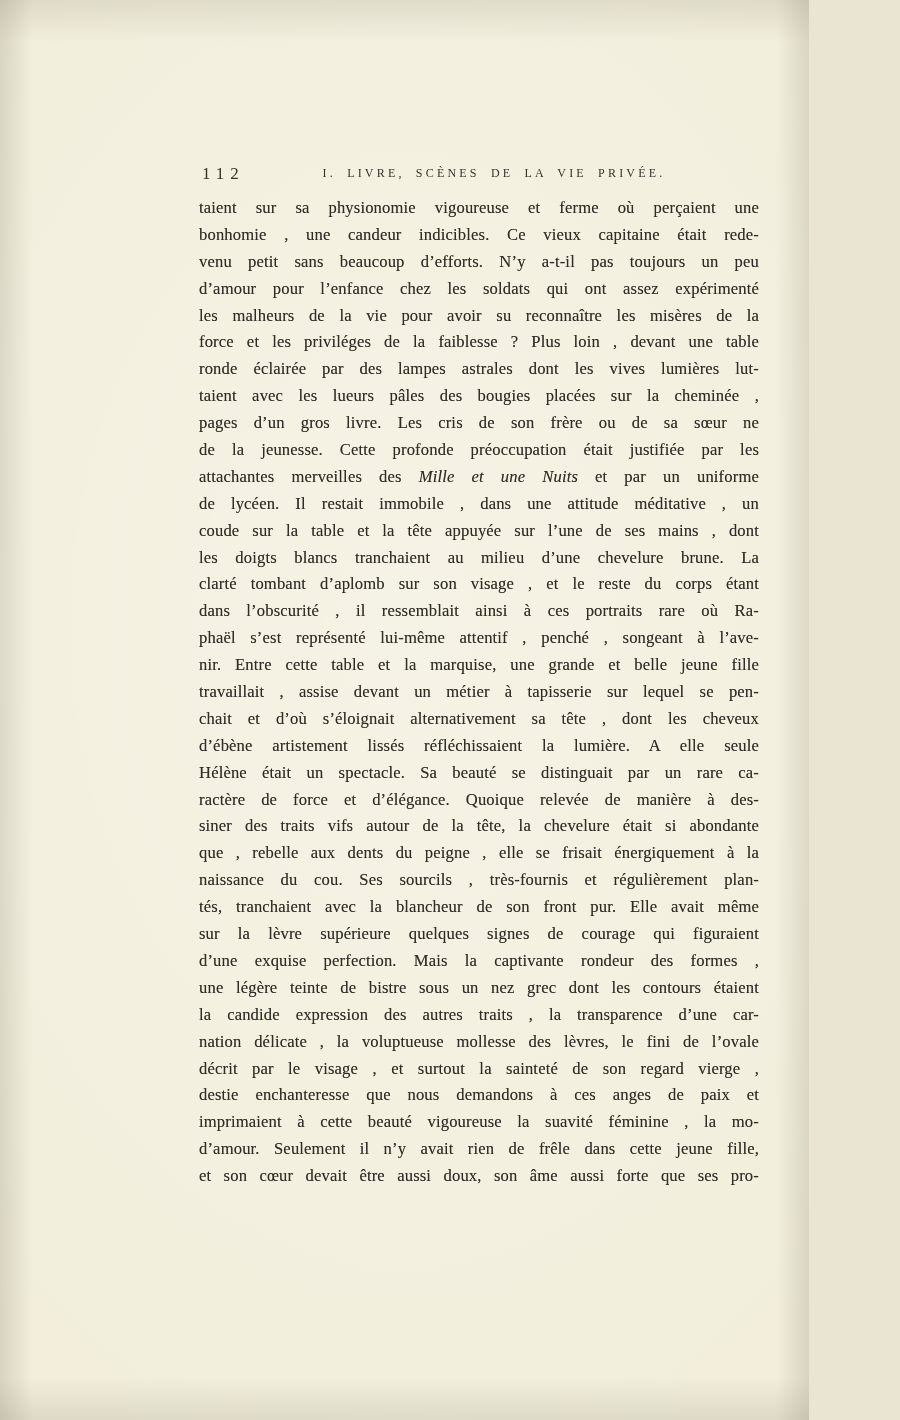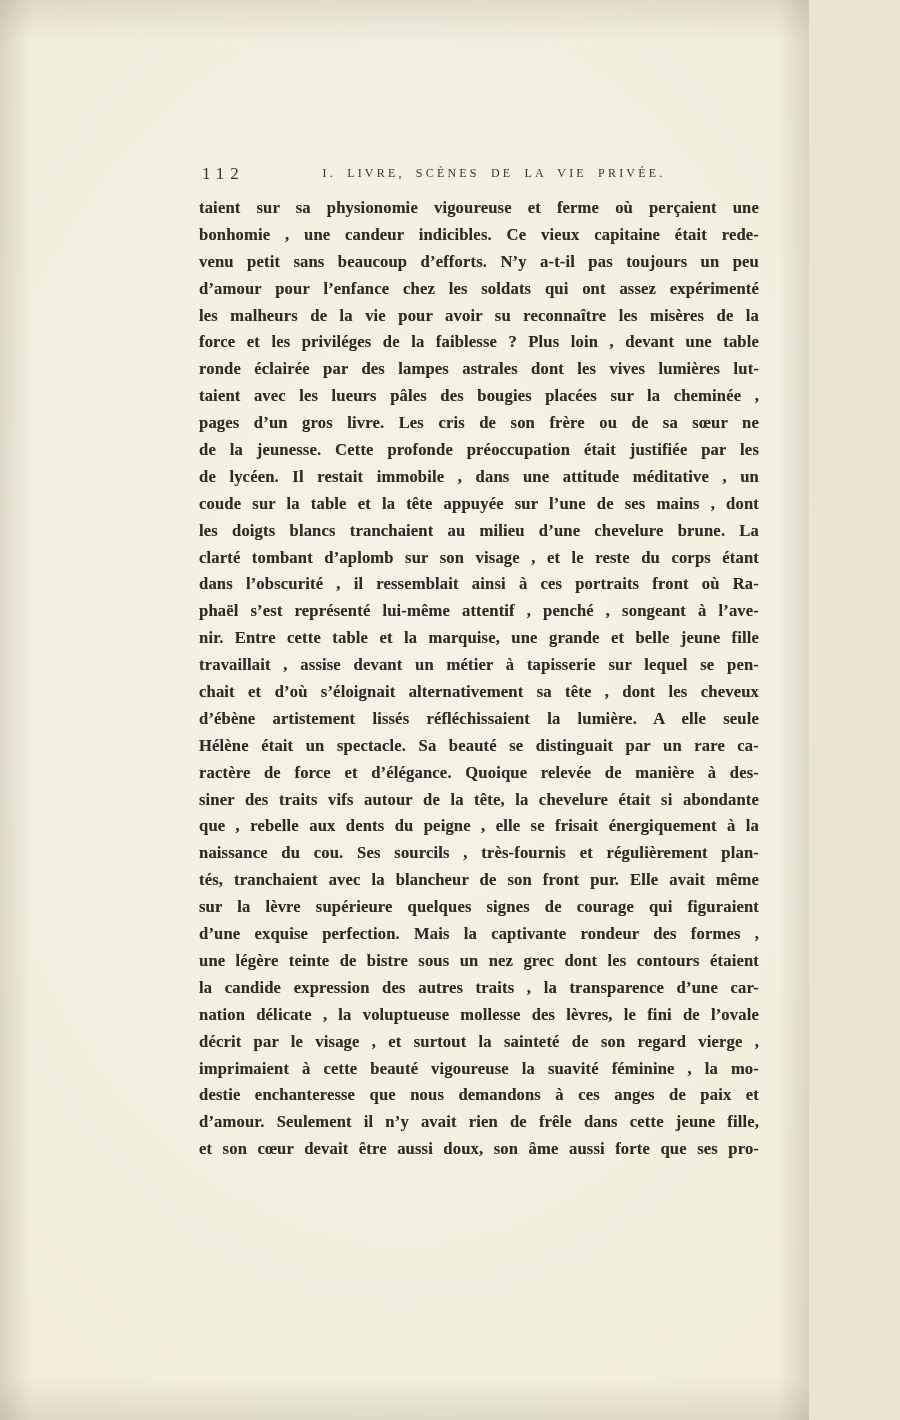--- a/index.html
+++ b/index.html
@@ -40,21 +40,20 @@
     color: #35332b;
     white-space: nowrap;
   }
   .text-block {
     position: absolute;
     top: 195px; left: 199px; width: 560px;
     font-size: 16.6px;
     letter-spacing: 0.15px;
     color: #2e2c25;
     text-shadow: 0 0 0.4px rgba(46,44,37,0.45);
-    font-weight: bold;
   }
   .line {
     text-align: justify;
     text-align-last: justify;
     line-height: 26.9px;
     height: 26.9px;
     overflow: visible;
   }
   .italic { font-style: italic; }
 </style>
@@ -71,40 +70,41 @@
       <div class="line"><span>taient sur sa physionomie vigoureuse et ferme où perçaient une</span></div>
       <div class="line"><span>bonhomie , une candeur indicibles. Ce vieux capitaine était rede-</span></div>
       <div class="line"><span>venu petit sans beaucoup d’efforts. N’y a-t-il pas toujours un peu</span></div>
       <div class="line"><span>d’amour pour l’enfance chez les soldats qui ont assez expérimenté</span></div>
       <div class="line"><span>les malheurs de la vie pour avoir su reconnaître les misères de la</span></div>
       <div class="line"><span>force et les priviléges de la faiblesse ? Plus loin , devant une table</span></div>
       <div class="line"><span>ronde éclairée par des lampes astrales dont les vives lumières lut-</span></div>
       <div class="line"><span>taient avec les lueurs pâles des bougies placées sur la cheminée ,</span></div>
       <div class="line"><span>pages d’un gros livre. Les cris de son frère ou de sa sœur ne</span></div>
       <div class="line"><span>de la jeunesse. Cette profonde préoccupation était justifiée par les</span></div>
+      <div class="line"><span>attachantes merveilles des </span><span class="italic">Mille et une Nuits</span><span> et par un uniforme</span></div>
       <div class="line"><span>de lycéen. Il restait immobile , dans une attitude méditative , un</span></div>
       <div class="line"><span>coude sur la table et la tête appuyée sur l’une de ses mains , dont</span></div>
       <div class="line"><span>les doigts blancs tranchaient au milieu d’une chevelure brune. La</span></div>
       <div class="line"><span>clarté tombant d’aplomb sur son visage , et le reste du corps étant</span></div>
-      <div class="line"><span>dans l’obscurité , il ressemblait ainsi à ces portraits front où Ra-</span></div>
+      <div class="line"><span>dans l’obscurité , il ressemblait ainsi à ces portraits rare où Ra-</span></div>
       <div class="line"><span>phaël s’est représenté lui-même attentif , penché , songeant à l’ave-</span></div>
       <div class="line"><span>nir. Entre cette table et la marquise, une grande et belle jeune fille</span></div>
       <div class="line"><span>travaillait , assise devant un métier à tapisserie sur lequel se pen-</span></div>
       <div class="line"><span>chait et d’où s’éloignait alternativement sa tête , dont les cheveux</span></div>
       <div class="line"><span>d’ébène artistement lissés réfléchissaient la lumière. A elle seule</span></div>
       <div class="line"><span>Hélène était un spectacle. Sa beauté se distinguait par un rare ca-</span></div>
       <div class="line"><span>ractère de force et d’élégance. Quoique relevée de manière à des-</span></div>
       <div class="line"><span>siner des traits vifs autour de la tête, la chevelure était si abondante</span></div>
       <div class="line"><span>que , rebelle aux dents du peigne , elle se frisait énergiquement à la</span></div>
       <div class="line"><span>naissance du cou. Ses sourcils , très-fournis et régulièrement plan-</span></div>
       <div class="line"><span>tés, tranchaient avec la blancheur de son front pur. Elle avait même</span></div>
       <div class="line"><span>sur la lèvre supérieure quelques signes de courage qui figuraient</span></div>
       <div class="line"><span>d’une exquise perfection. Mais la captivante rondeur des formes ,</span></div>
       <div class="line"><span>une légère teinte de bistre sous un nez grec dont les contours étaient</span></div>
       <div class="line"><span>la candide expression des autres traits , la transparence d’une car-</span></div>
       <div class="line"><span>nation délicate , la voluptueuse mollesse des lèvres, le fini de l’ovale</span></div>
       <div class="line"><span>décrit par le visage , et surtout la sainteté de son regard vierge ,</span></div>
+      <div class="line"><span>destie enchanteresse que nous demandons à ces anges de paix et</span></div>
       <div class="line"><span>imprimaient à cette beauté vigoureuse la suavité féminine , la mo-</span></div>
-      <div class="line"><span>destie enchanteresse que nous demandons à ces anges de paix et</span></div>
       <div class="line"><span>d’amour. Seulement il n’y avait rien de frêle dans cette jeune fille,</span></div>
       <div class="line"><span>et son cœur devait être aussi doux, son âme aussi forte que ses pro-</span></div>
     </main>
 </div>
 
 </body></html>

